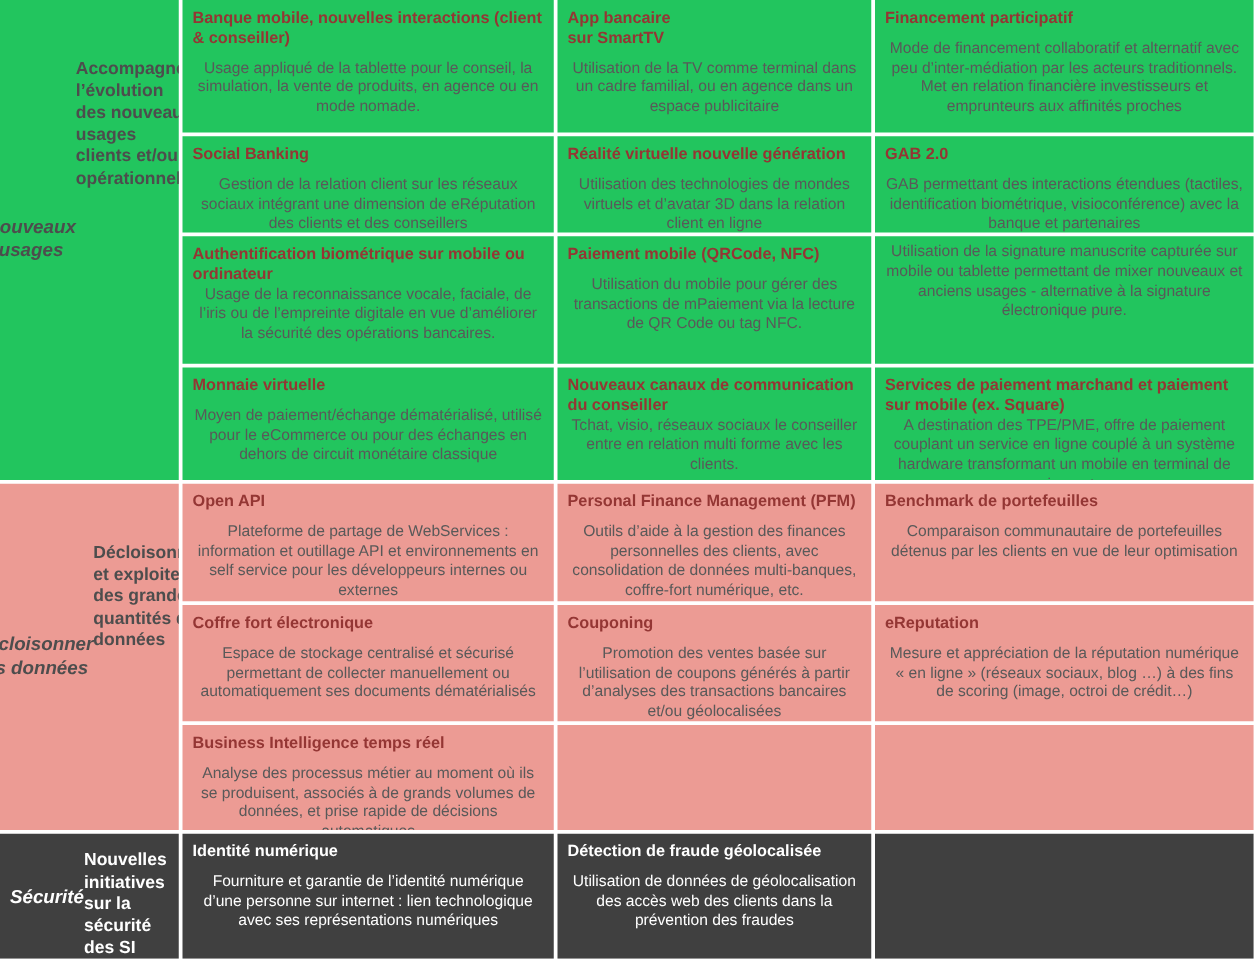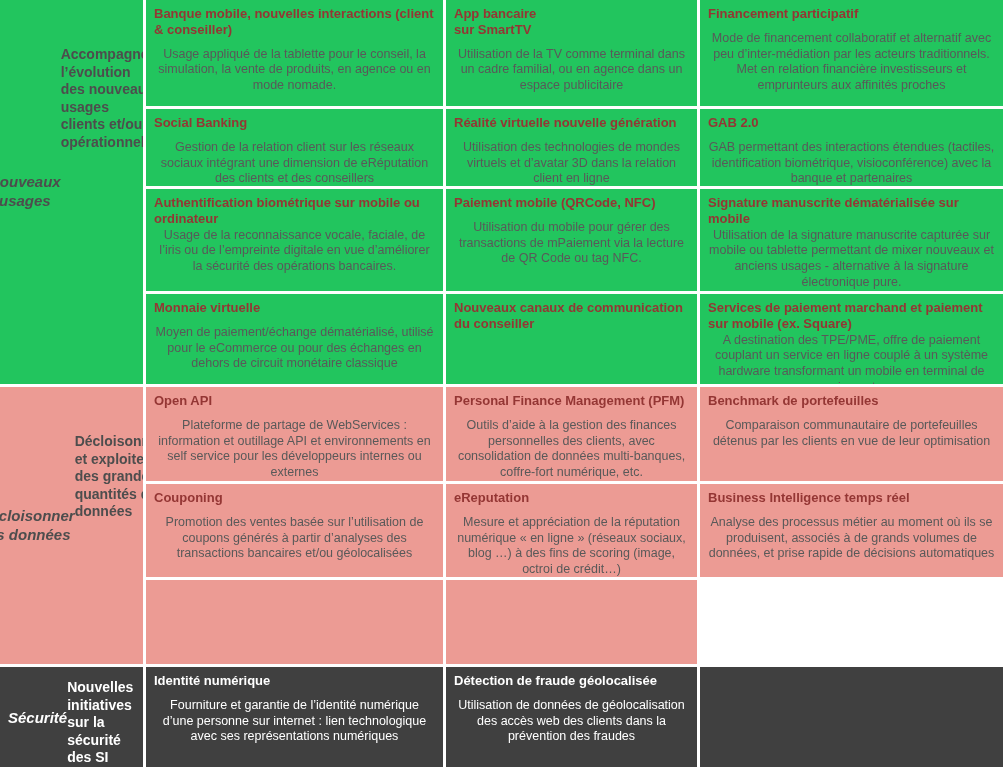--- a/index.html
+++ b/index.html
@@ -96,30 +96,30 @@
 
     <div class="cell tight">
       <div class="title">Authentification biométrique sur mobile ou ordinateur</div>
       <div class="desc">Usage de la reconnaissance vocale, faciale, de l’iris ou de l’empreinte digitale en vue d’améliorer la sécurité des opérations bancaires.</div>
     </div>
     <div class="cell">
       <div class="title">Paiement mobile (QRCode, NFC)</div>
       <div class="desc">Utilisation du mobile pour gérer des transactions de mPaiement via la lecture de QR Code ou tag NFC.</div>
     </div>
     <div class="cell tight">
-      <div class="title">Signature manuscrite dématérialisée sur mobile</div>
       <div class="desc">Utilisation de la signature manuscrite capturée sur mobile ou tablette permettant de mixer nouveaux et anciens usages - alternative à la signature électronique pure.</div>
     </div>
 
     <div class="cell">
       <div class="title">Monnaie virtuelle</div>
       <div class="desc">Moyen de paiement/échange dématérialisé, utilisé pour le eCommerce ou pour des échanges en dehors de circuit monétaire classique</div>
     </div>
     <div class="cell tight">
       <div class="title">Nouveaux canaux de communication du conseiller</div>
+      <div class="desc">Tchat, visio, réseaux sociaux le conseiller entre en relation multi forme avec les clients.</div>
     </div>
     <div class="cell tight">
       <div class="title">Services de paiement marchand et paiement sur mobile (ex. Square)</div>
       <div class="desc">A destination des TPE/PME, offre de paiement couplant un service en ligne couplé à un système hardware transformant un mobile en terminal de paiement.</div>
     </div>
   </div>
 
   <div class="section s2">
     <div class="cell label-cell">
       <div class="label-title">Décloisonner
@@ -133,20 +133,24 @@
     </div>
     <div class="cell">
       <div class="title">Personal Finance Management (PFM)</div>
       <div class="desc">Outils d’aide à la gestion des finances personnelles des clients, avec consolidation de données multi-banques, coffre-fort numérique, etc.</div>
     </div>
     <div class="cell">
       <div class="title">Benchmark de portefeuilles</div>
       <div class="desc">Comparaison communautaire de portefeuilles détenus par les clients en vue de leur optimisation</div>
     </div>
 
+    <div class="cell">
+      <div class="title">Coffre fort électronique</div>
+      <div class="desc">Espace de stockage centralisé et sécurisé permettant de collecter manuellement ou automatiquement ses documents dématérialisés</div>
+    </div>
     <div class="cell">
       <div class="title">Couponing</div>
       <div class="desc">Promotion des ventes basée sur l’utilisation de coupons générés à partir d’analyses des transactions bancaires et/ou géolocalisées</div>
     </div>
     <div class="cell">
       <div class="title">eReputation</div>
       <div class="desc">Mesure et appréciation de la réputation numérique « en ligne » (réseaux sociaux, blog …) à des fins de scoring (image, octroi de crédit…)</div>
     </div>
 
     <div class="cell">

